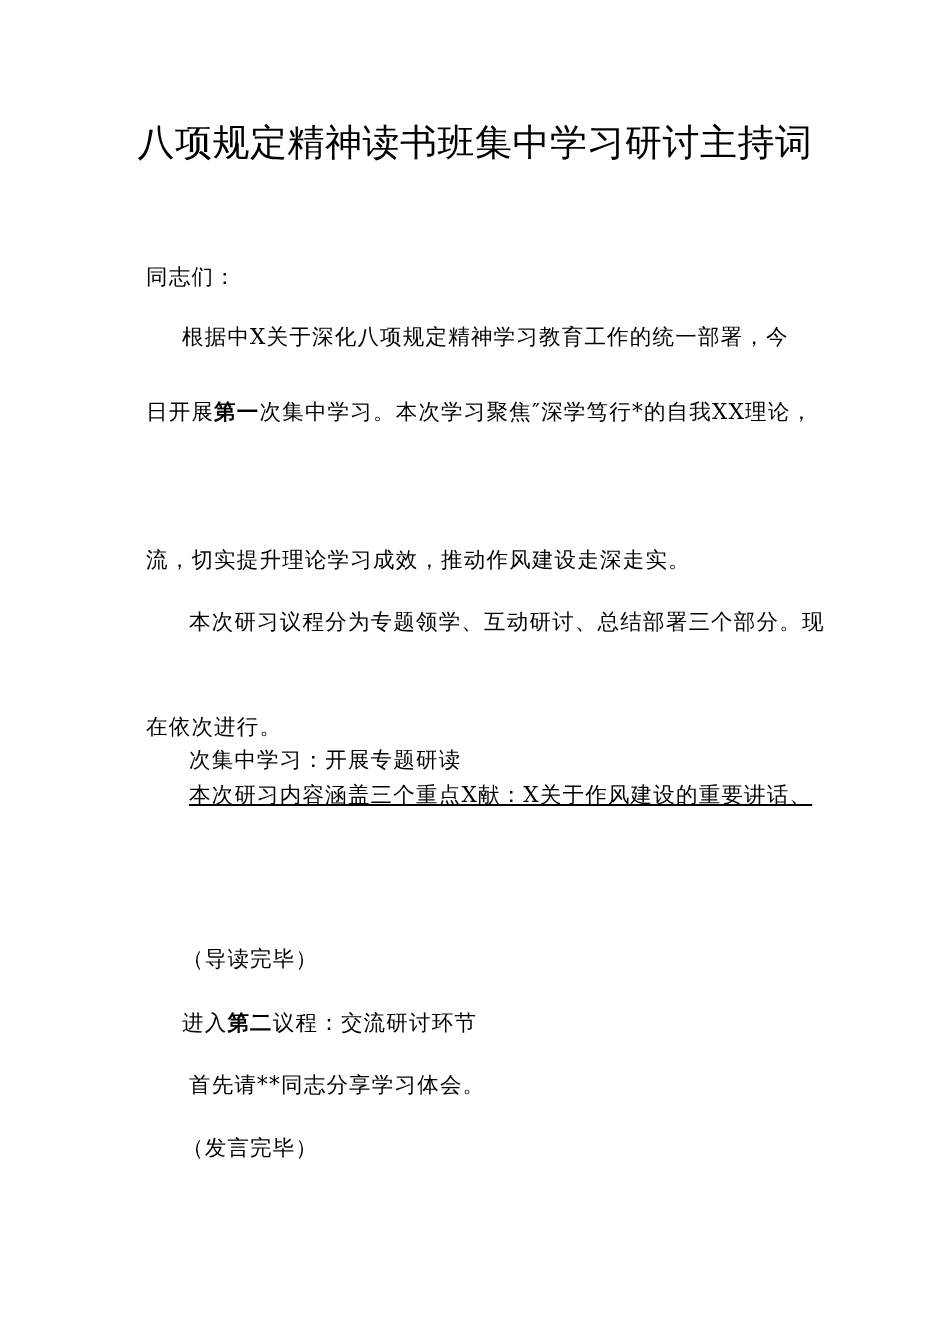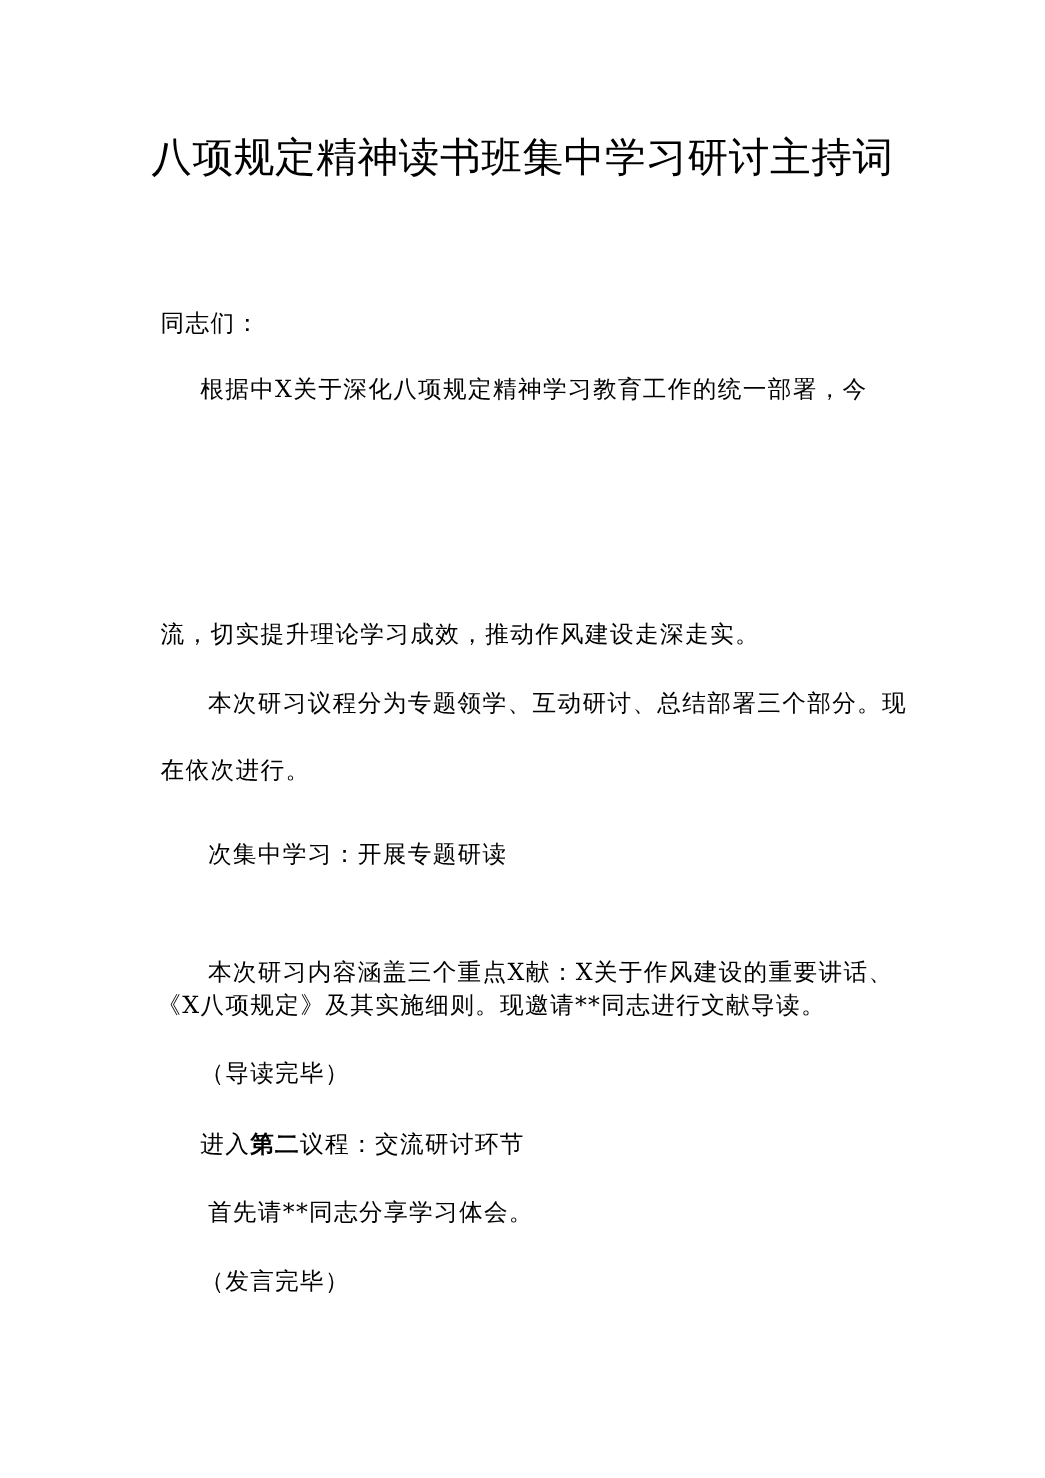--- a/index.html
+++ b/index.html
@@ -35,46 +35,45 @@
       letter-spacing: 0.5px;
       white-space: nowrap;
       margin: 0;
     }
     .line {
       position: absolute;
       font-size: 21.5px;
       line-height: 30px;
       white-space: nowrap;
       letter-spacing: 1.2px;
-      margin-top: 18px;
     }
     .line b {
       font-family: "DejaVu Sans", "Liberation Sans", sans-serif;
       font-weight: bold;
     }
   </style>
 </head>
 <body>
 
 <div class="page">
 
   <h1 class="title">八项规定精神读书班集中学习研讨主持词</h1>
 
   <div class="line" style="left:146px; top:262px;">同志们：</div>
 
   <div class="line" style="left:182px; top:322px;">根据中X关于深化八项规定精神学习教育工作的统一部署，今</div>
+  <div class="line" style="left:146px; top:397px;"><span>日开展</span><b>第一</b><span>次集中学习。本次学习聚焦″深学笃行*的自我XX理论，</span></div>
   <div class="line" style="left:189px; top:607px;">本次研习议程分为专题领学、互动研讨、总结部署三个部分。现</div>
 
   <div class="line" style="left:146px; top:545px;">流，切实提升理论学习成效，推动作风建设走深走实。</div>
-  <div class="line" style="left:146px; top:668px;">在依次进行。</div>
+  <div class="line" style="left:146px; top:712px;">在依次进行。</div>
 
   <div class="line" style="left:189px; top:745px;">次集中学习：开展专题研读</div>
 
-  <div class="line" style="left:189px; top:852px;">本次研习内容涵盖三个重点X献：X关于作风建设的重要讲话、</div>
-  <div class="line" style="left:143px; top:882px;">《X八项规定》及其实施细则。现邀请**同志进行文献导读。</div>
+  <div class="line" style="left:189px; top:780px;text-decoration:underline;">本次研习内容涵盖三个重点X献：X关于作风建设的重要讲话、</div>
 
   <div class="line" style="left:182px; top:944px;">（导读完毕）</div>
 
   <div class="line" style="left:182px; top:1008px;"><span>进入</span><b>第二</b><span>议程：交流研讨环节</span></div>
 
   <div class="line" style="left:189px; top:1070px;">首先请**同志分享学习体会。</div>
 
   <div class="line" style="left:182px; top:1133px;">（发言完毕）</div>
 
 </div>

